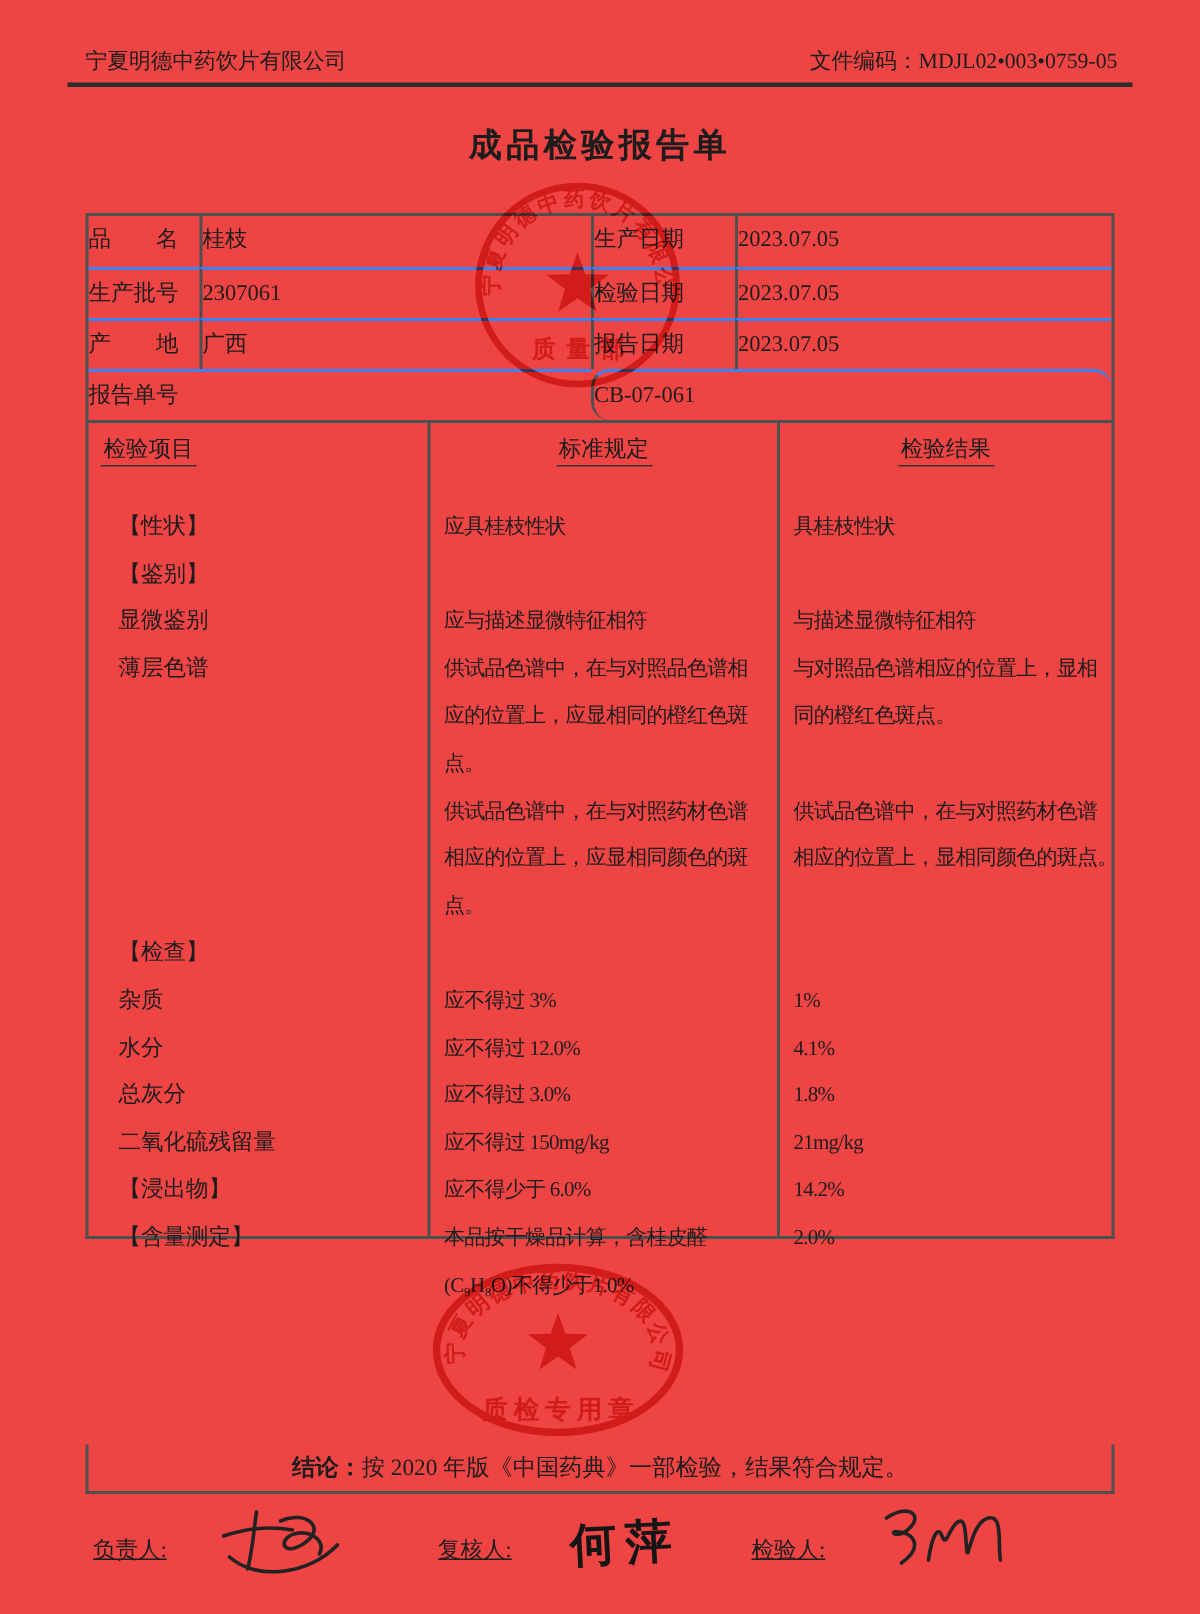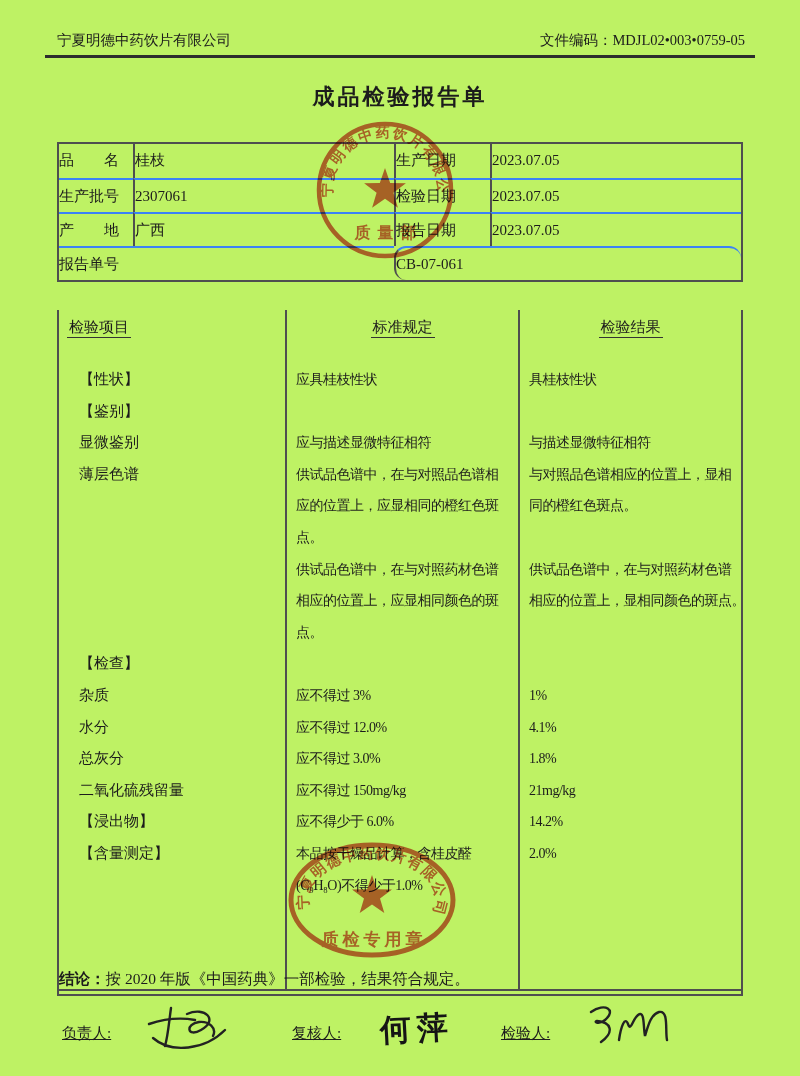--- a/index.html
+++ b/index.html
@@ -1,56 +1,56 @@
 <!DOCTYPE html>
 <html><head>
 <meta charset="utf-8">
 <style>
   html,body{margin:0;padding:0;background:#ffffff;}
   .page{
-    position:relative;width:800px;height:1076px;background:#bef264;overflow:hidden;
+    position:relative;width:800px;height:1076px;background:#ef4444;overflow:hidden;
     font-family:"Liberation Serif","DejaVu Serif",serif;color:#1c1c1c;
   }
   
   .hdr{position:absolute;top:31px;left:57px;width:688px;display:flex;justify-content:space-between;font-size:14.5px;}
   .hdr-rule{position:absolute;top:55px;left:45px;width:710px;height:2.5px;background:#2d2d2d;}
   
   .title{position:absolute;top:82px;left:0;width:800px;text-align:center;font-size:22px;font-weight:bold;letter-spacing:3px;}
   
   .info-table{
     position:absolute;left:57px;top:142px;width:686px;box-sizing:border-box;
     border:2px solid #4f4f4f;display:grid;grid-template-columns:74px 261px 96px 251px;grid-auto-rows:34px;
   }
   .info-table > div{box-sizing:border-box;line-height:33px;font-size:15px;white-space:pre;overflow:hidden;}
   .bl{border-left:2px solid #4f4f4f;}
   .bt{border-top:2px solid #3b82f6;}
   .span2a{grid-column:1/3;}
   .span2b{grid-column:3/5;border-radius:12px;}
   
   .result-table{
-    position:absolute;left:57px;top:282px;width:686px;height:681px;box-sizing:border-box;
-    border:2px solid #4f4f4f;border-top:none;margin-top:28px;
+    position:absolute;left:57px;top:282px;width:686px;height:544px;box-sizing:border-box;
+    border:2px solid #4f4f4f;border-top:none;
   }
   .vline{position:absolute;top:0;height:100%;width:2px;background:#4f4f4f;}
   .vline.v1{left:226px;}
   .vline.v2{left:459px;}
   .rt-head{position:absolute;top:8px;font-size:15px;}
   .rt-head span{border-bottom:1.5px solid #333;padding:0 2px 2px 2px;}
   .rt-head.h1{left:8px;}
   .rt-head.h2{left:228px;width:231px;text-align:center;}
   .rt-head.h3{left:461px;width:221px;text-align:center;}
   .rt-col{position:absolute;top:54px;}
   .rt-col .line{height:31.6px;line-height:31.6px;white-space:pre;overflow:visible;}
   .col-item{left:0;width:216px;padding-left:20px;font-size:15px;}
   .col-standard{left:228px;width:222px;padding-left:9px;font-size:14px;letter-spacing:-0.5px;}
   .col-result{left:461px;width:214px;padding-left:9px;font-size:14px;letter-spacing:-0.5px;}
   
   .conclusion{
     position:absolute;left:57px;top:963px;width:686px;height:33px;box-sizing:border-box;
-    border:2px solid #4f4f4f;border-top:none;text-align:left;line-height:31px;font-size:15.5px;white-space:pre;
+    border:2px solid #4f4f4f;border-top:none;text-align:center;line-height:31px;font-size:15.5px;white-space:pre;
   }
   .conclusion .lbl{font-weight:bold;}
   
   .stamp{position:absolute;opacity:0.82;mix-blend-mode:multiply;pointer-events:none;}
   .stamp1{left:309px;top:116px;}
   .stamp2{left:286px;top:841px;}
   
   .sig-label{position:absolute;font-size:15px;text-decoration:underline;}
   .sig-svg{position:absolute;}
   .sig-name{

